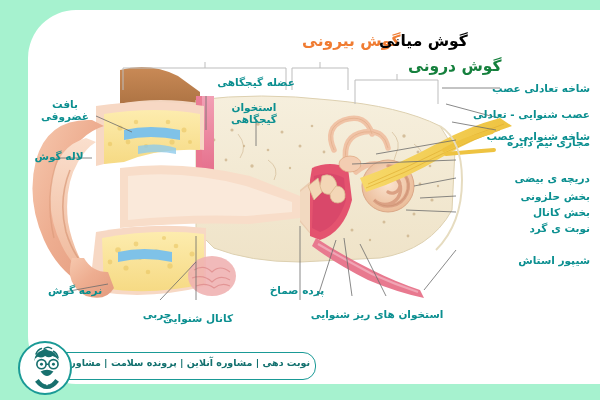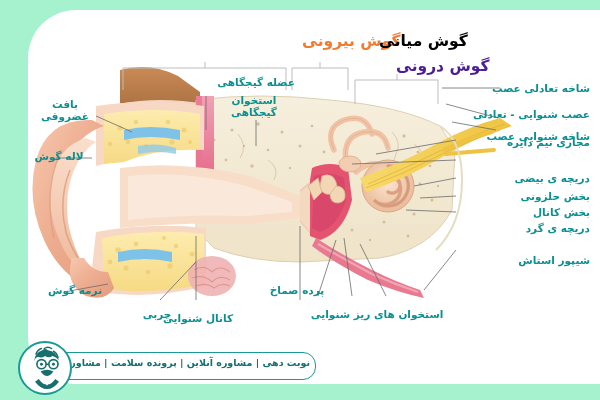--- a/index.html
+++ b/index.html
@@ -16,21 +16,21 @@
     background:#fff;border-radius:48px 0 0 48px;
   }
 
   
   .h-orange{
     position:absolute;color:#ee6a26;font-weight:bold;
     white-space:nowrap;direction:rtl;
   }
   #h-outer{left:302px;top:32px;font-size:15.5px;color:#f07c32;}
   #h-middle{left:379px;top:32px;font-size:15.5px;color:#000000;}
-  #h-inner{left:396px;top:57px;font-size:15.5px;color:#4c1d95;}
+  #h-inner{left:408px;top:57px;font-size:15.5px;color:#15803d;}
 
   
   .lbl{
     position:absolute;color:#0b8f90;font-weight:bold;
     font-size:10.5px;line-height:12px;white-space:nowrap;
     direction:rtl;text-align:center;
   }
   .lbl.rt{text-align:right;}
 
   
@@ -298,35 +298,35 @@
   <div class="h-orange" id="h-middle">گوش میانی</div>
   <div class="h-orange" id="h-inner">گوش درونی</div>
 
   <div class="lbl" style="left:30px;top:98px;width:70px;white-space:pre-line;">بافت
 غضروفی</div>
   <div class="lbl" style="left:22px;top:150px;width:74px;">لاله گوش</div>
   <div class="lbl" style="left:38px;top:284px;width:74px;">نرمه گوش</div>
   <div class="lbl" style="left:134px;top:308px;width:46px;">چربی</div>
 
   <div class="lbl" style="left:208px;top:76px;width:96px;">عضله گیجگاهی</div>
-  <div class="lbl" style="left:222px;top:94px;width:64px;white-space:pre-line;">استخوان
+  <div class="lbl" style="left:222px;top:101px;width:64px;white-space:pre-line;">استخوان
 گیجگاهی</div>
 
   <div class="lbl" style="left:152px;top:312px;width:92px;">کانال شنوایی</div>
   <div class="lbl" style="left:252px;top:284px;width:90px;">پرده صماخ</div>
   <div class="lbl" style="left:292px;top:308px;width:170px;">استخوان های ریز شنوایی</div>
 
   <div class="lbl rt" style="left:458px;top:82px;width:132px;">شاخه تعادلی عصب</div>
   <div class="lbl rt" style="left:452px;top:108px;width:138px;">عصب شنوایی - تعادلی</div>
   <div class="lbl rt" style="left:458px;top:130px;width:132px;">شاخه شنوایی عصب</div>
   <div class="lbl rt" style="left:468px;top:136px;width:122px;">مجاری نیم دایره</div>
   <div class="lbl rt" style="left:478px;top:172px;width:112px;">دریچه ی بیضی</div>
   <div class="lbl rt" style="left:478px;top:190px;width:112px;">بخش حلزونی</div>
   <div class="lbl rt" style="left:478px;top:206px;width:112px;">بخش کانال</div>
-  <div class="lbl rt" style="left:478px;top:222px;width:112px;">دریچه ی گرد</div>
+  <div class="lbl rt" style="left:478px;top:222px;width:112px;">نوبت ی گرد</div>
   <div class="lbl rt" style="left:466px;top:254px;width:124px;">شیپور استاش</div>
 
   <div class="footer-pill"></div>
   <div class="footer-text">نوبت دهی | مشاوره آنلاین | پرونده سلامت | مشاوره تصویری</div>
 
   <div class="logo">
     <svg viewBox="0 0 50 50" width="46" height="46">
       <circle cx="25" cy="25" r="24" fill="#ffffff"></circle>
 
       <path d="M11,20 q1,-10 9,-12 q3,-3 6,0 q9,1 12,11 q-3,-4 -7,-5

